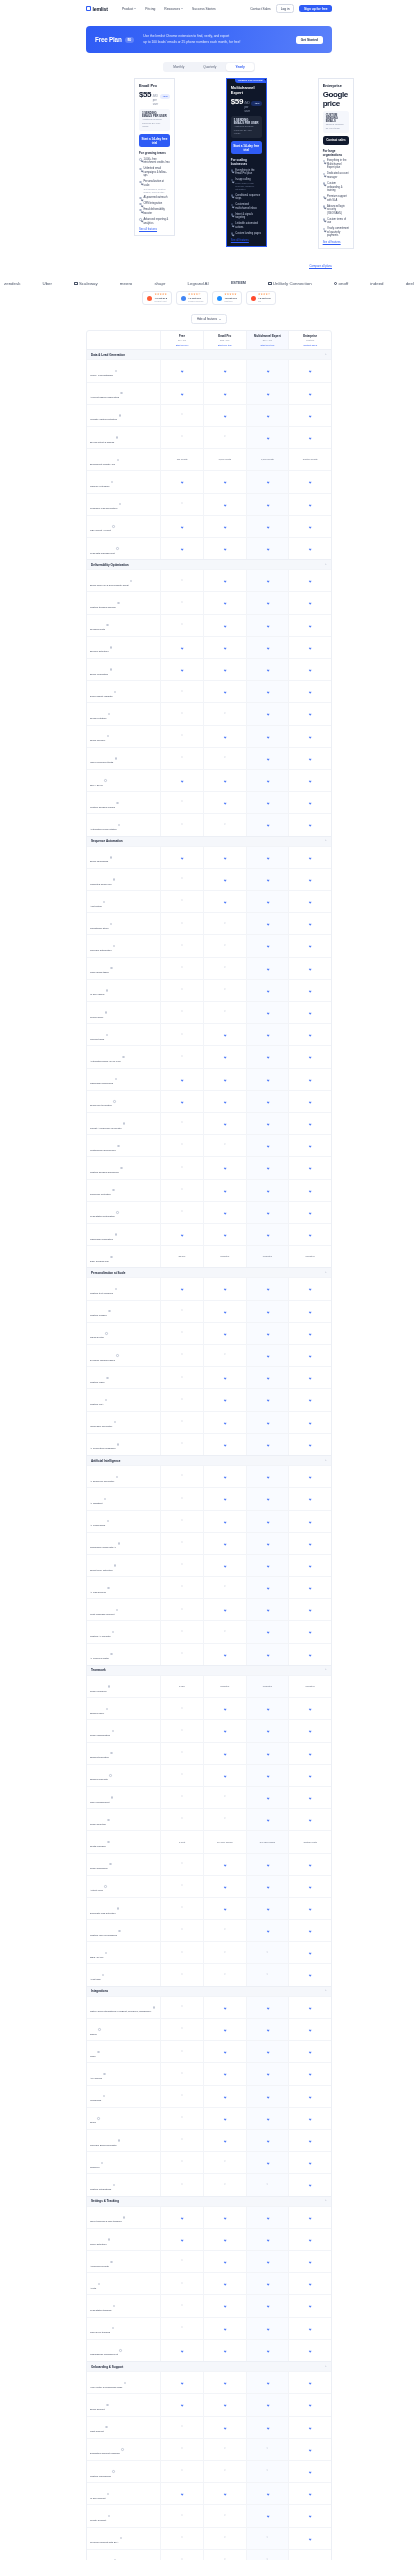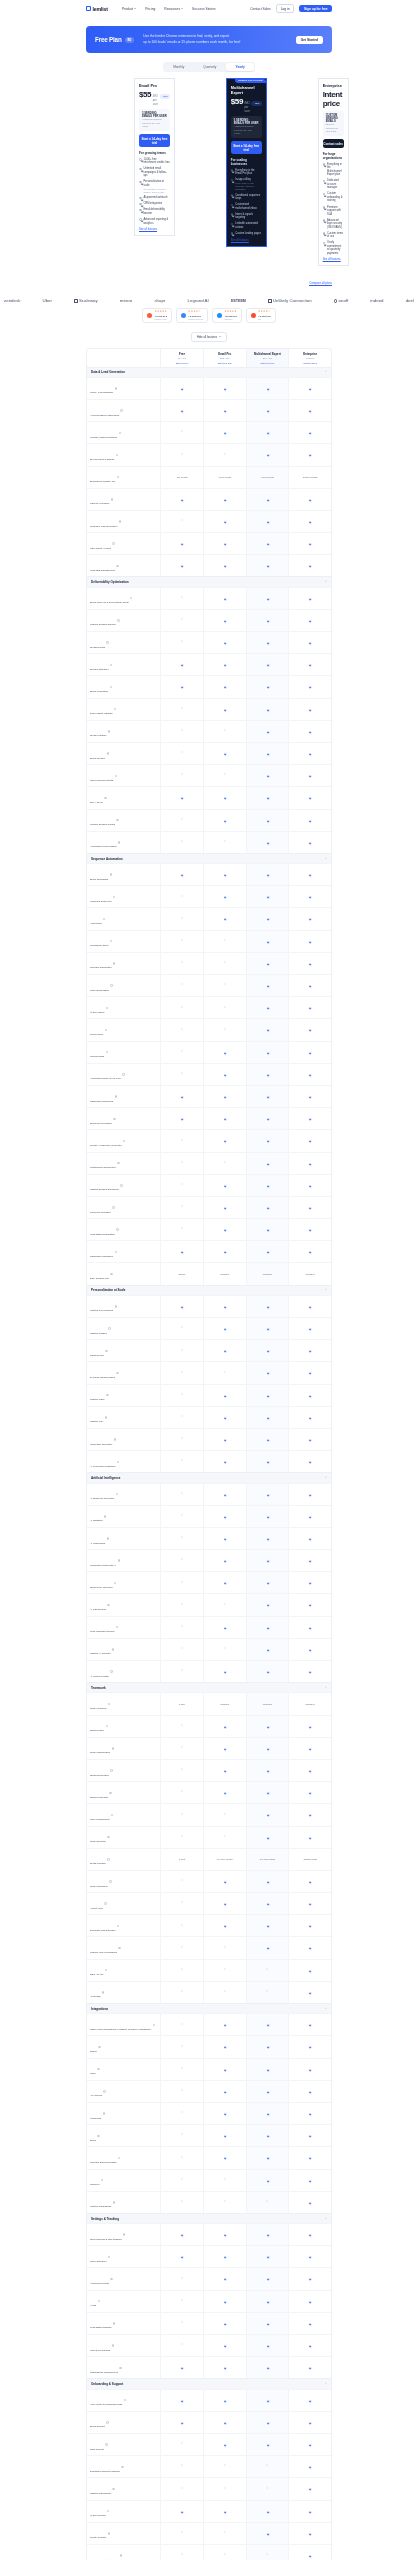--- a/index.html
+++ b/index.html
@@ -298,21 +298,21 @@
       <div>
             <div class="feat-t">Custom landing pages</div>
       </div>
         </div>
     <a class="plan-link" href="#">See all features</a>
   </div>
       <div class="plan  custom">
 
     <div class="plan-name">Enterprise</div>
     <div class="plan-price-row">
-      <div class="plan-price">Intent price</div>
+      <div class="plan-price">Google price</div>
       <div class="plan-per"></div>
 
     </div>
     <div class="plan-quota">
       <div class="plan-quota-t">CUSTOM SENDING EMAILS</div>
       <div class="plan-quota-s">Tailored volumes for your team</div>
     </div>
     <div class="plan-btn">Contact sales</div>
     <div class="plan-sub">For large organizations</div>
     <div class="feat">

